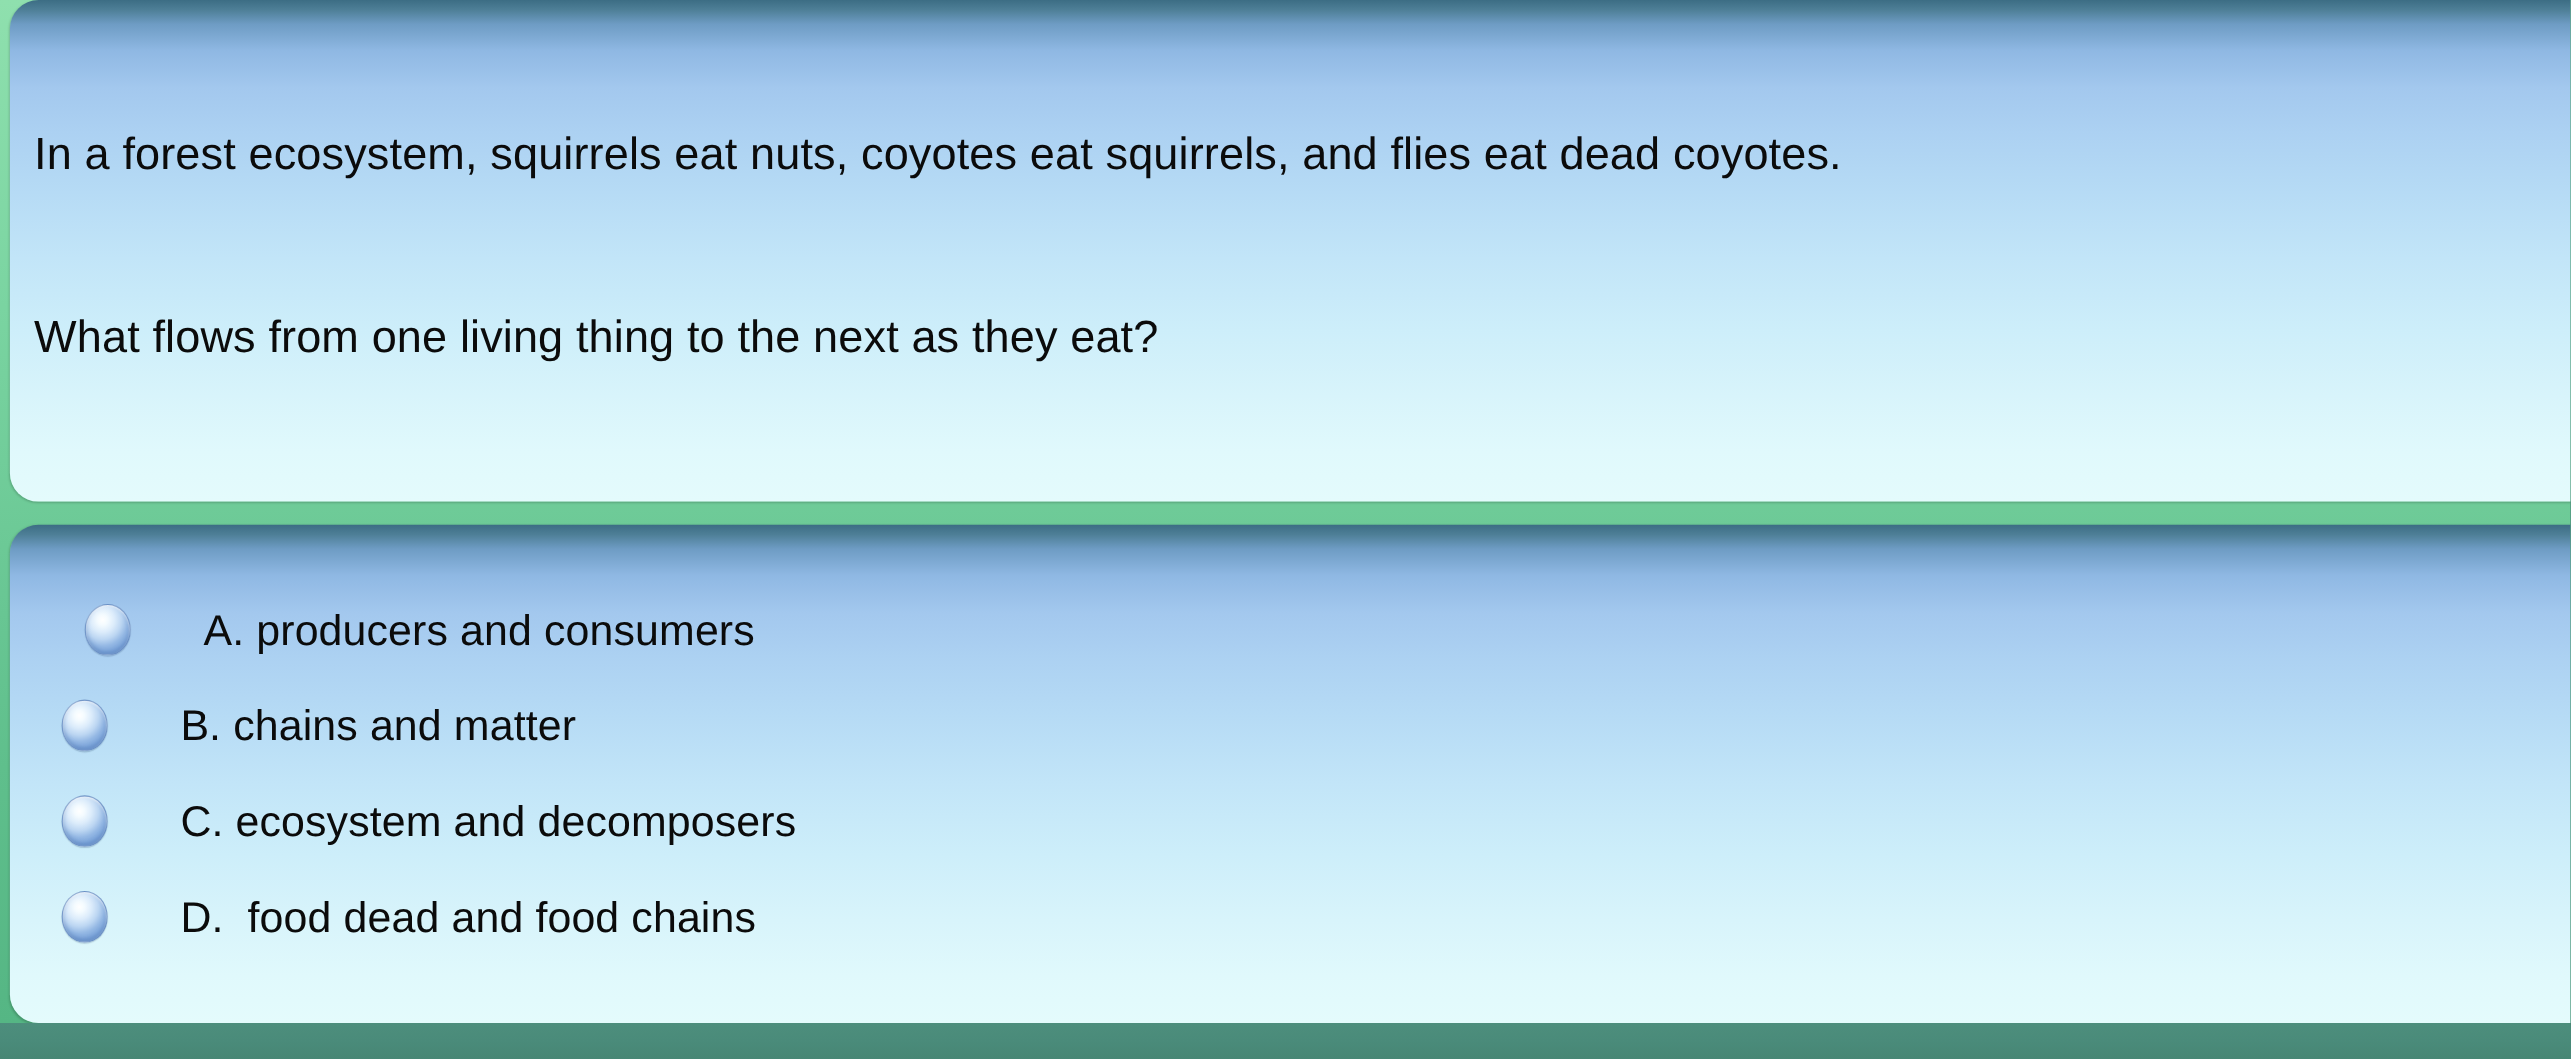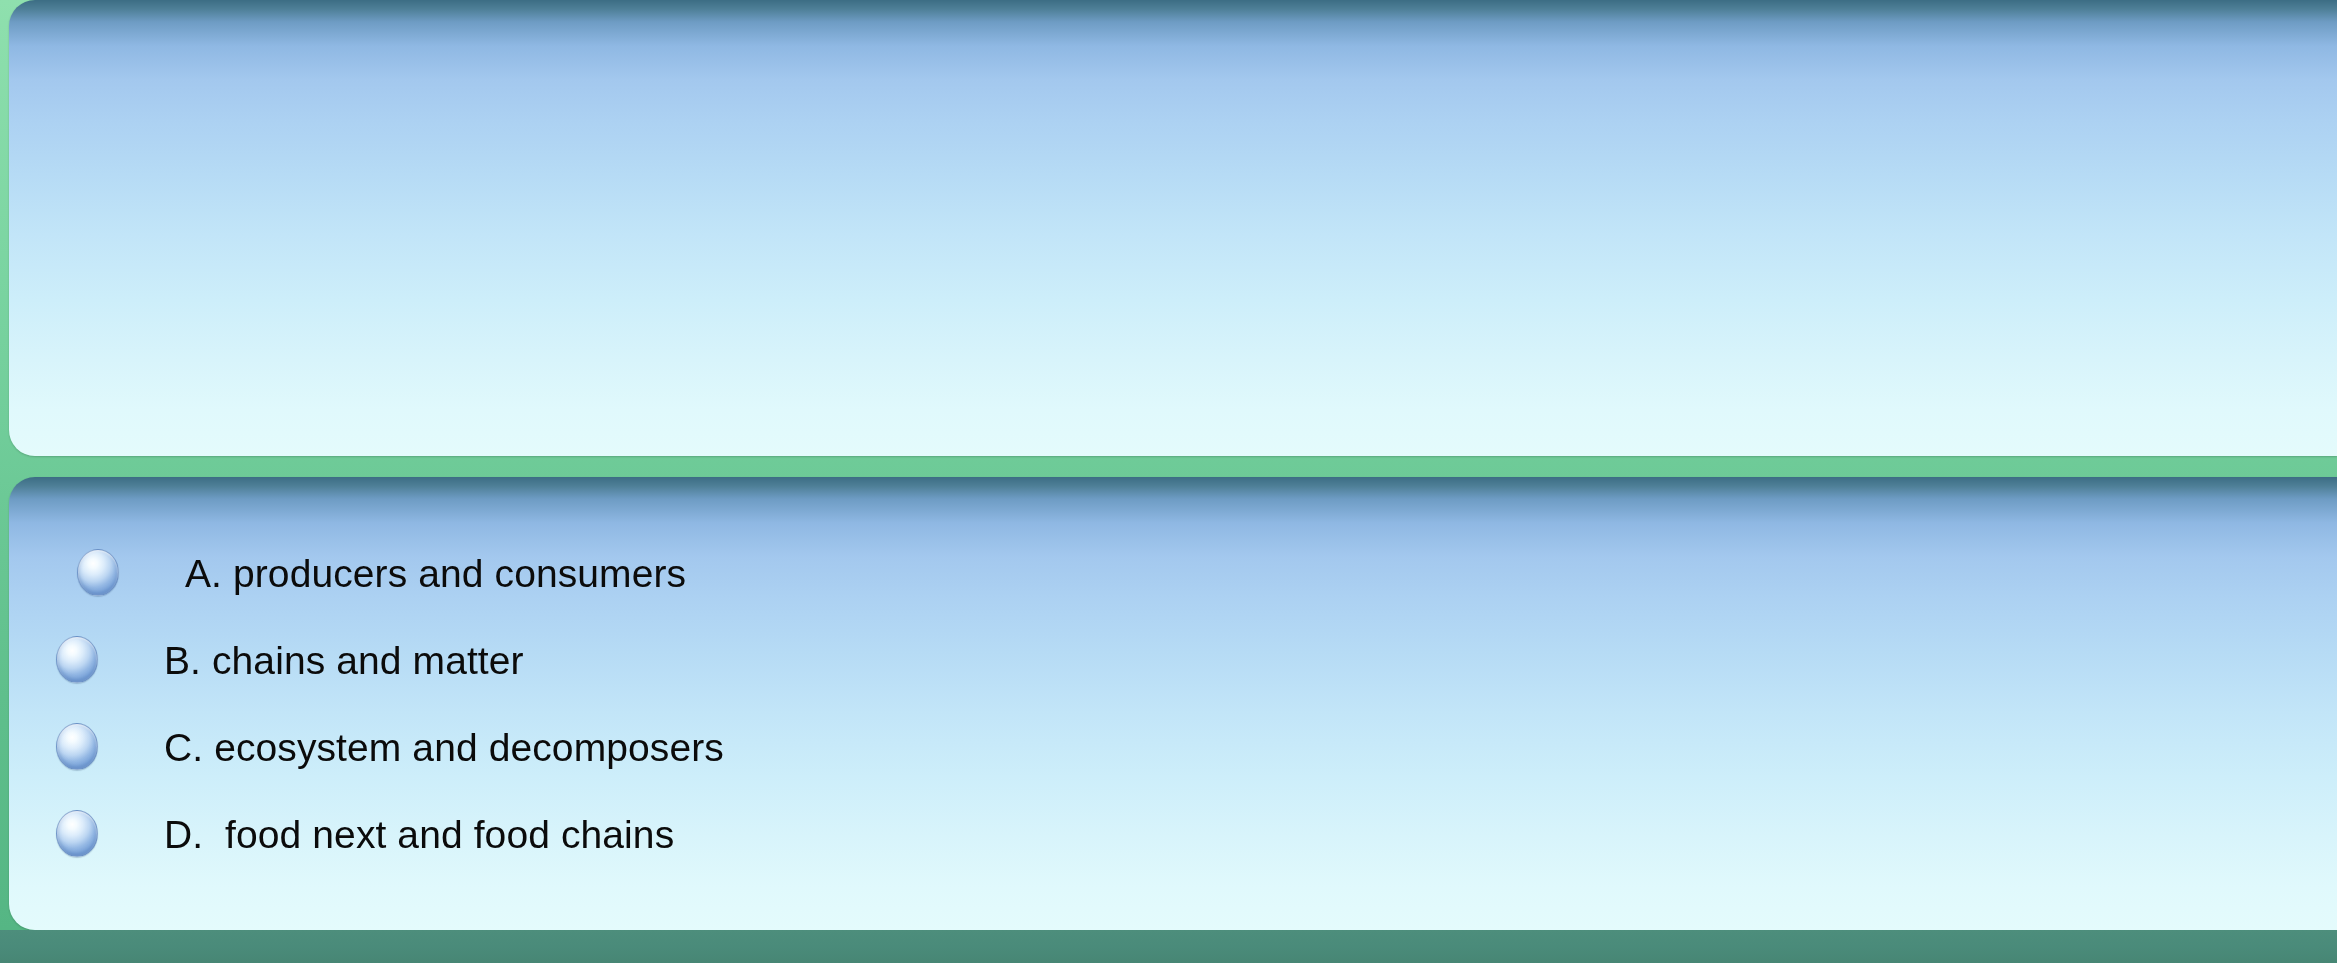--- a/index.html
+++ b/index.html
@@ -168,20 +168,22 @@
   }
 </style>
 </head>
 <body>
 
 <div id="stage">
 
   <div class="green-frame"></div>
 
   <div class="panel" id="panel-question">
+    <div class="q-text" id="q-line-1">In a forest ecosystem, squirrels eat nuts, coyotes eat squirrels, and flies eat dead coyotes.</div>
+    <div class="q-text" id="q-line-2">What flows from one living thing to the next as they eat?</div>
   </div>
 
   <div class="panel" id="panel-choices">
 
     <div class="choice-row" data-idx="0">
       <span class="radio"></span>
       <span class="choice-label">A. producers and consumers</span>
     </div>
 
     <div class="choice-row" data-idx="1">
@@ -189,20 +191,20 @@
       <span class="choice-label">B. chains and matter</span>
     </div>
 
     <div class="choice-row" data-idx="2">
       <span class="radio"></span>
       <span class="choice-label">C. ecosystem and decomposers</span>
     </div>
 
     <div class="choice-row" data-idx="3">
       <span class="radio"></span>
-      <span class="choice-label">D.  food next and food chains</span>
+      <span class="choice-label">D.  food dead and food chains</span>
     </div>
 
   </div>
 
   <div class="bottom-strip"></div>
 
 </div>
 
 </body></html>

